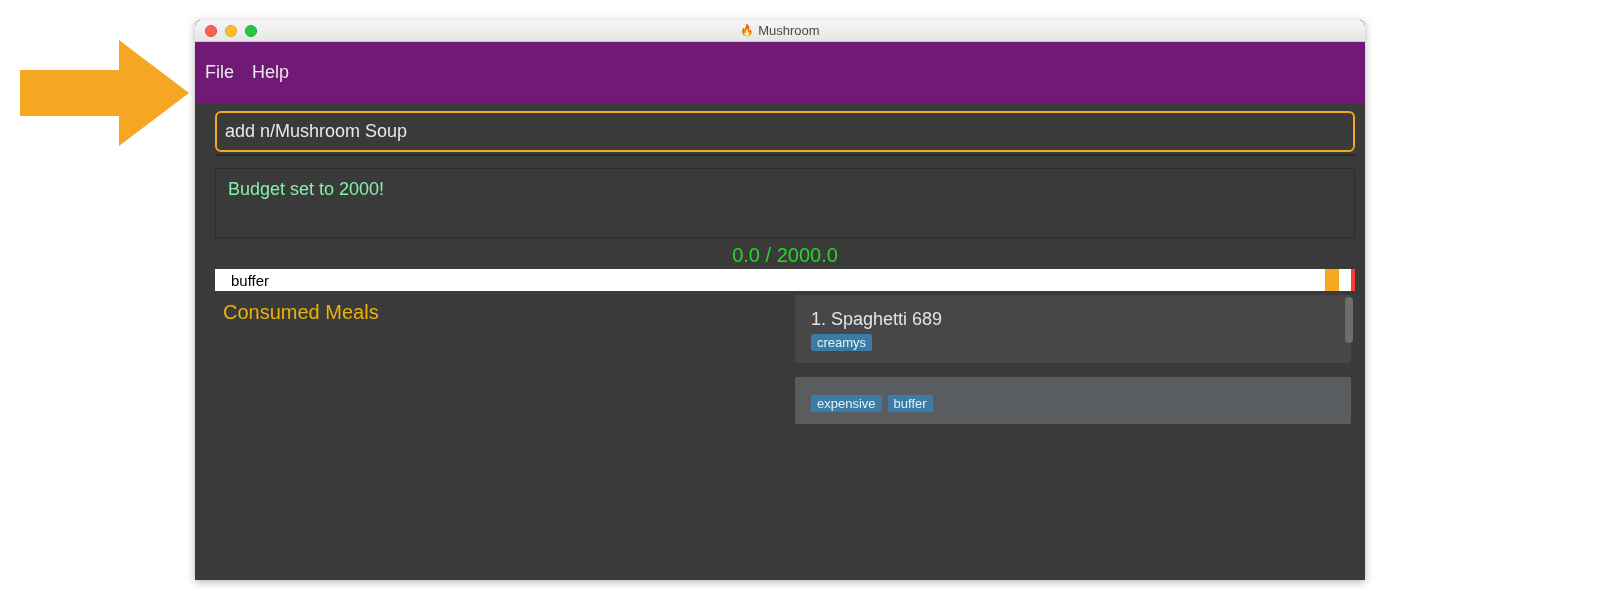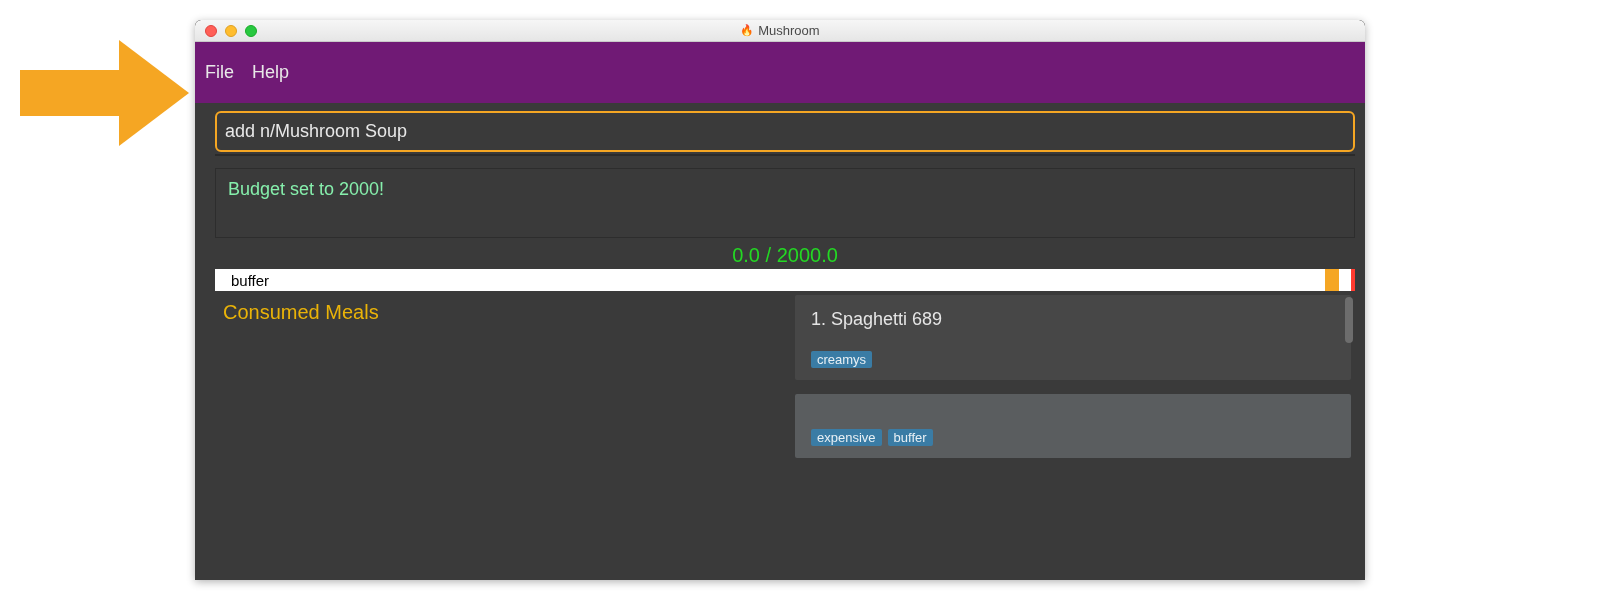--- a/index.html
+++ b/index.html
@@ -197,21 +197,21 @@
     background:#474747;
     border-radius:2px;
     padding:14px 16px 12px 16px;
     margin-bottom:14px;
   }
   .meal-card.highlight { background:#5a5d5f; }
   .meal-line {
     color:#e5e5e5;
     font-size:18px;
   }
-  .tags { margin-top:21px; display:flex; gap:6px; flex-wrap:wrap;align-items:center; }
+  .tags { margin-top:4px; display:flex; gap:6px; flex-wrap:wrap;align-items:center; }
   .tag {
     background:#3a7ca5;
     color:#e8f0f5;
     font-size:13px;
     padding:1px 6px;
     border-radius:2px;
   }
   .scroll-thumb {
     position:absolute;
     right:2px;

